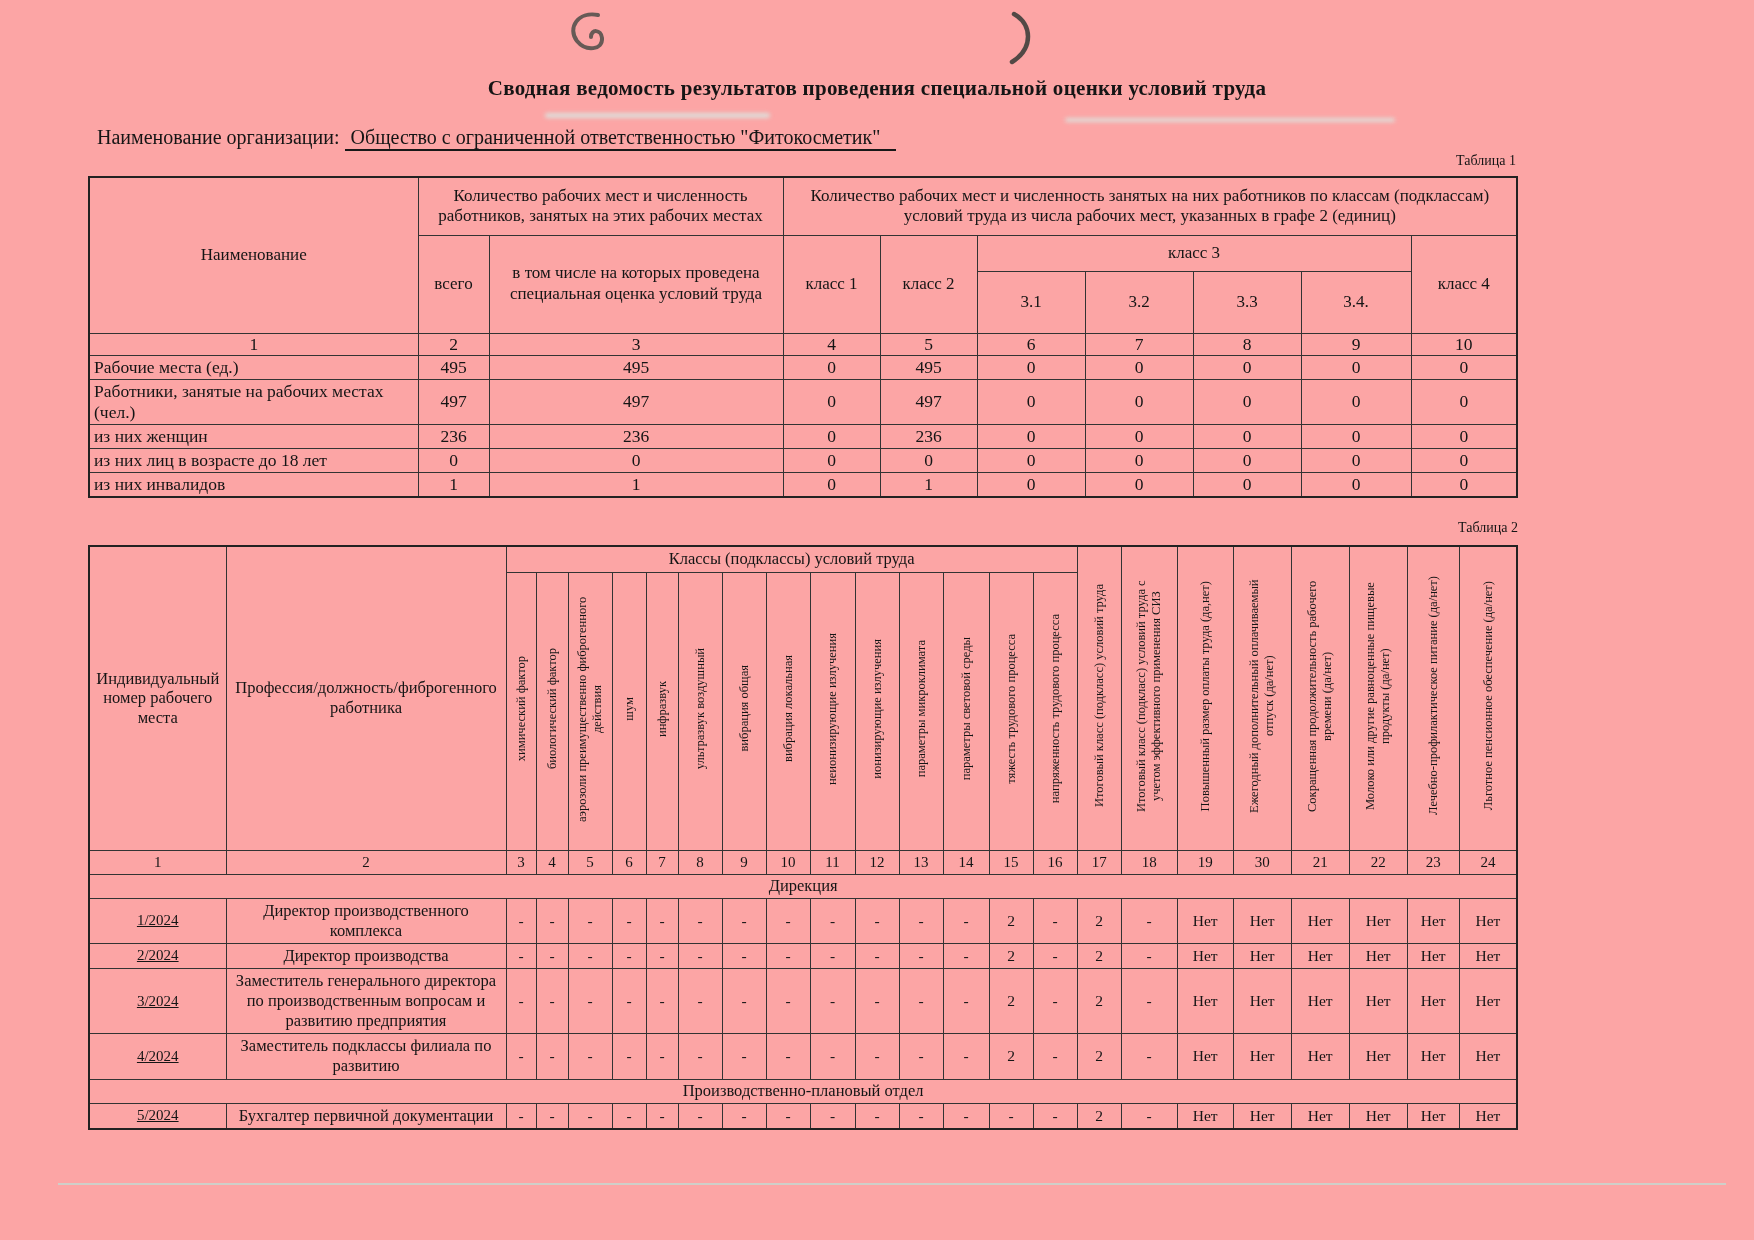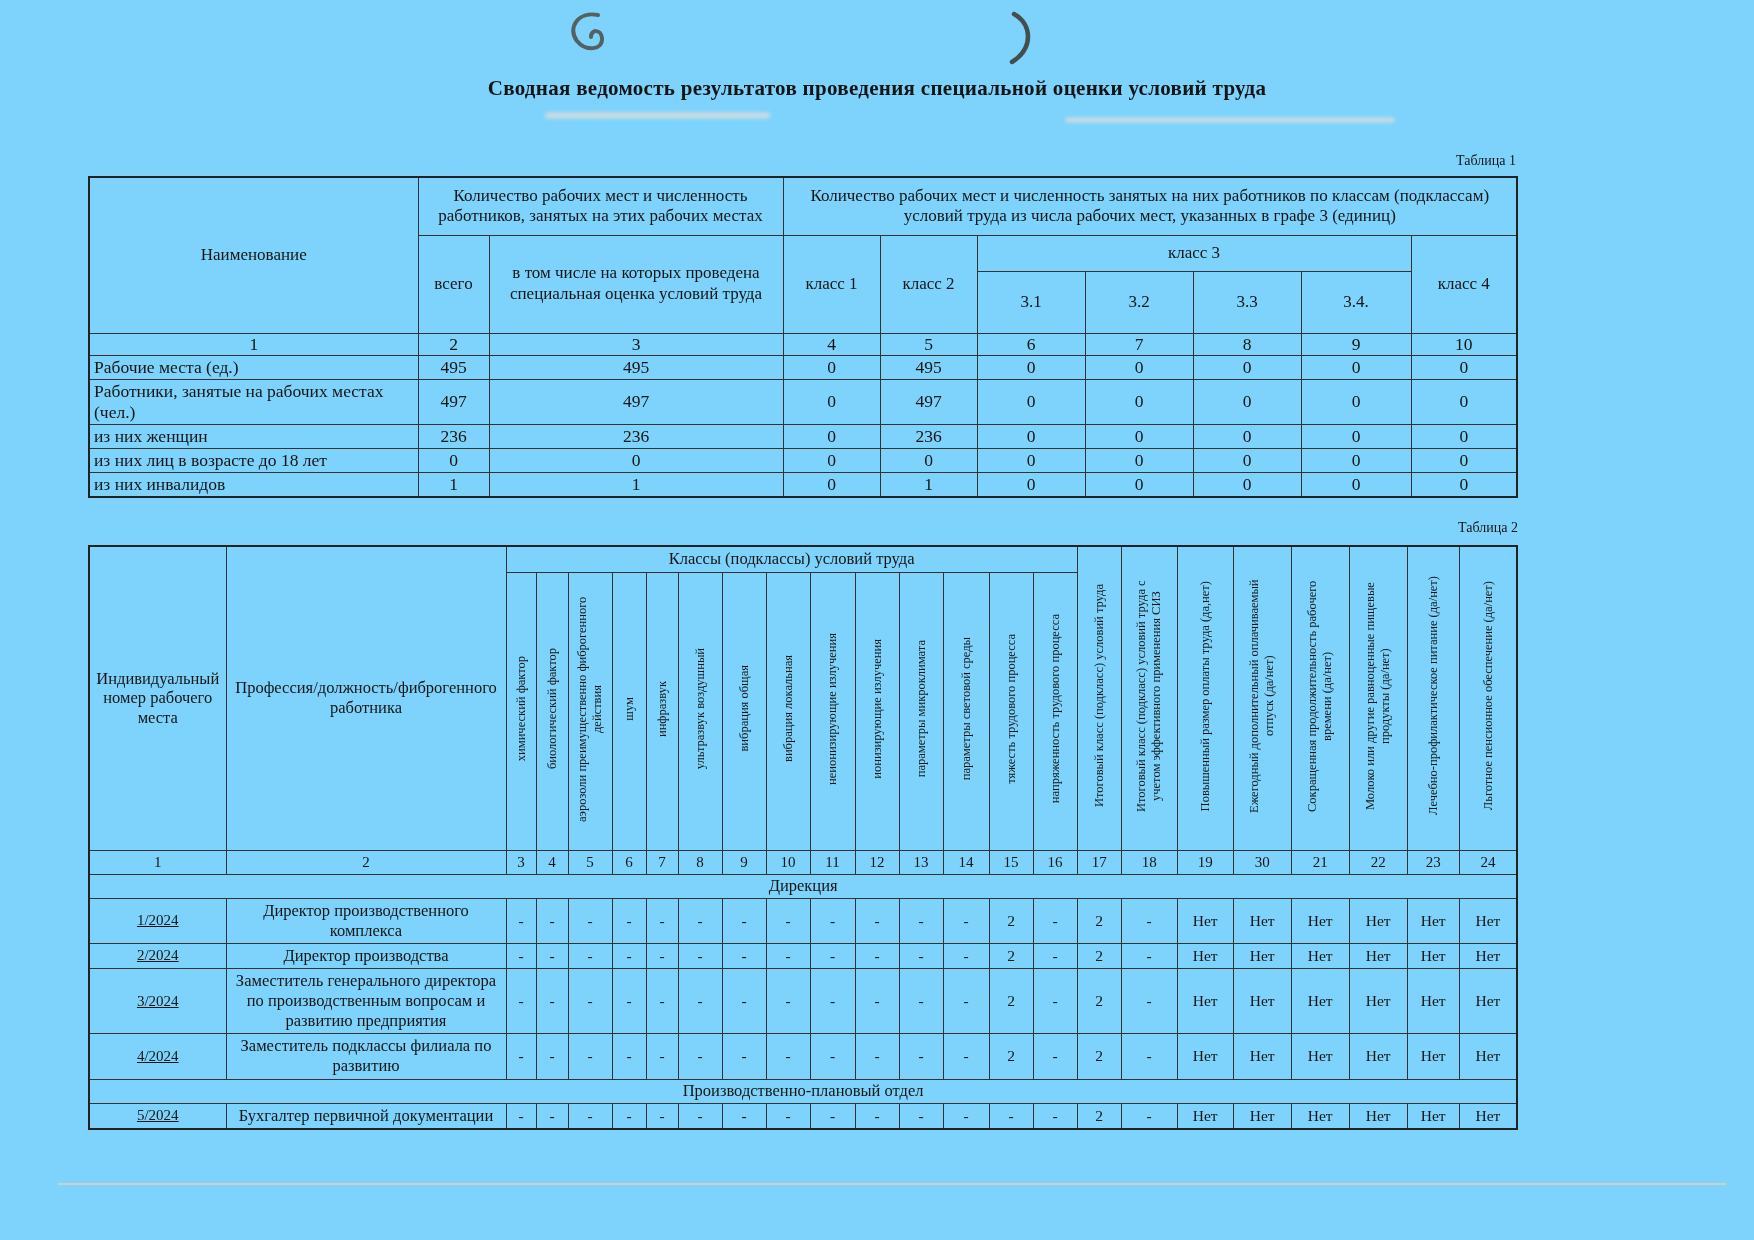--- a/index.html
+++ b/index.html
@@ -1,18 +1,18 @@
 <!DOCTYPE html>
 <html><head>
 <meta charset="utf-8">
 <style>
   html,body{margin:0;padding:0;background:#9a9a9a;}
   .page{
     position:relative;width:1754px;height:1240px;margin:0 auto;
-    background:#7dd3fc;color:#151515;
+    background:#fca5a5;color:#151515;
     font-family:"Liberation Serif","DejaVu Serif",serif;
     overflow:hidden;
   }
   .doc-title{position:absolute;top:76px;left:0;width:100%;text-align:center;
     font-size:21px;font-weight:bold;letter-spacing:.3px;}
   .org-line{position:absolute;top:126px;left:97px;font-size:20px;white-space:nowrap;}
   .org-value{border-bottom:2px solid #171717;padding:0 16px 1px 6px;}
   .tbl-caption{position:absolute;font-size:14px;}
   #cap1{top:153px;right:238px;}
   #cap2{top:520px;right:236px;}
@@ -60,40 +60,44 @@
     <path d="M38 9 C 18 5, 7 22, 17 35 C 26 46, 43 44, 42 32 C 41 23, 31 23, 31 31" fill="none" stroke="#4c4c48" stroke-width="4" stroke-linecap="round" opacity="0.85"></path>
   </svg>
   <svg class="curl" style="left:992px;top:8px;" width="56" height="66" viewBox="0 0 56 66">
     <path d="M22 6 C 40 16, 42 40, 20 54" fill="none" stroke="#3f3f3c" stroke-width="4.5" stroke-linecap="round" opacity="0.9"></path>
   </svg>
   <div class="smudge" style="top:113px;left:545px;width:225px;height:5px;"></div>
   <div class="smudge" style="top:118px;left:1065px;width:330px;height:4px;"></div>
   <div class="bottom-line"></div>
 
   <div class="doc-title">Сводная ведомость результатов проведения специальной оценки условий труда</div>
+  <div class="org-line">
+    <span>Наименование организации:</span>
+    <span class="org-value">Общество с ограниченной ответственностью "Фитокосметик"</span>
+  </div>
 
   <div class="tbl-caption" id="cap1">Таблица 1</div>
   <table id="table1">
     <colgroup id="cg1">
         <col style="width: 329px;">
         <col style="width: 71px;">
         <col style="width: 294px;">
         <col style="width: 97px;">
         <col style="width: 97px;">
         <col style="width: 108px;">
         <col style="width: 108px;">
         <col style="width: 108px;">
         <col style="width: 110px;">
         <col style="width: 106px;">
       </colgroup>
     <thead>
       <tr class="h1">
         <th rowspan="3">Наименование</th>
         <th colspan="2">Количество рабочих мест и численность работников, занятых на этих рабочих местах</th>
-        <th colspan="7">Количество рабочих мест и численность занятых на них работников по классам (подклассам) условий труда из числа рабочих мест, указанных в графе 3 (единиц)</th>
+        <th colspan="7">Количество рабочих мест и численность занятых на них работников по классам (подклассам) условий труда из числа рабочих мест, указанных в графе 2 (единиц)</th>
       </tr>
       <tr class="h2">
         <th rowspan="2">всего</th>
         <th rowspan="2">в том числе на которых проведена специальная оценка условий труда</th>
         <th rowspan="2">класс 1</th>
         <th rowspan="2">класс 2</th>
         <th colspan="4">класс 3</th>
         <th rowspan="2">класс 4</th>
       </tr>
       <tr class="h3">

